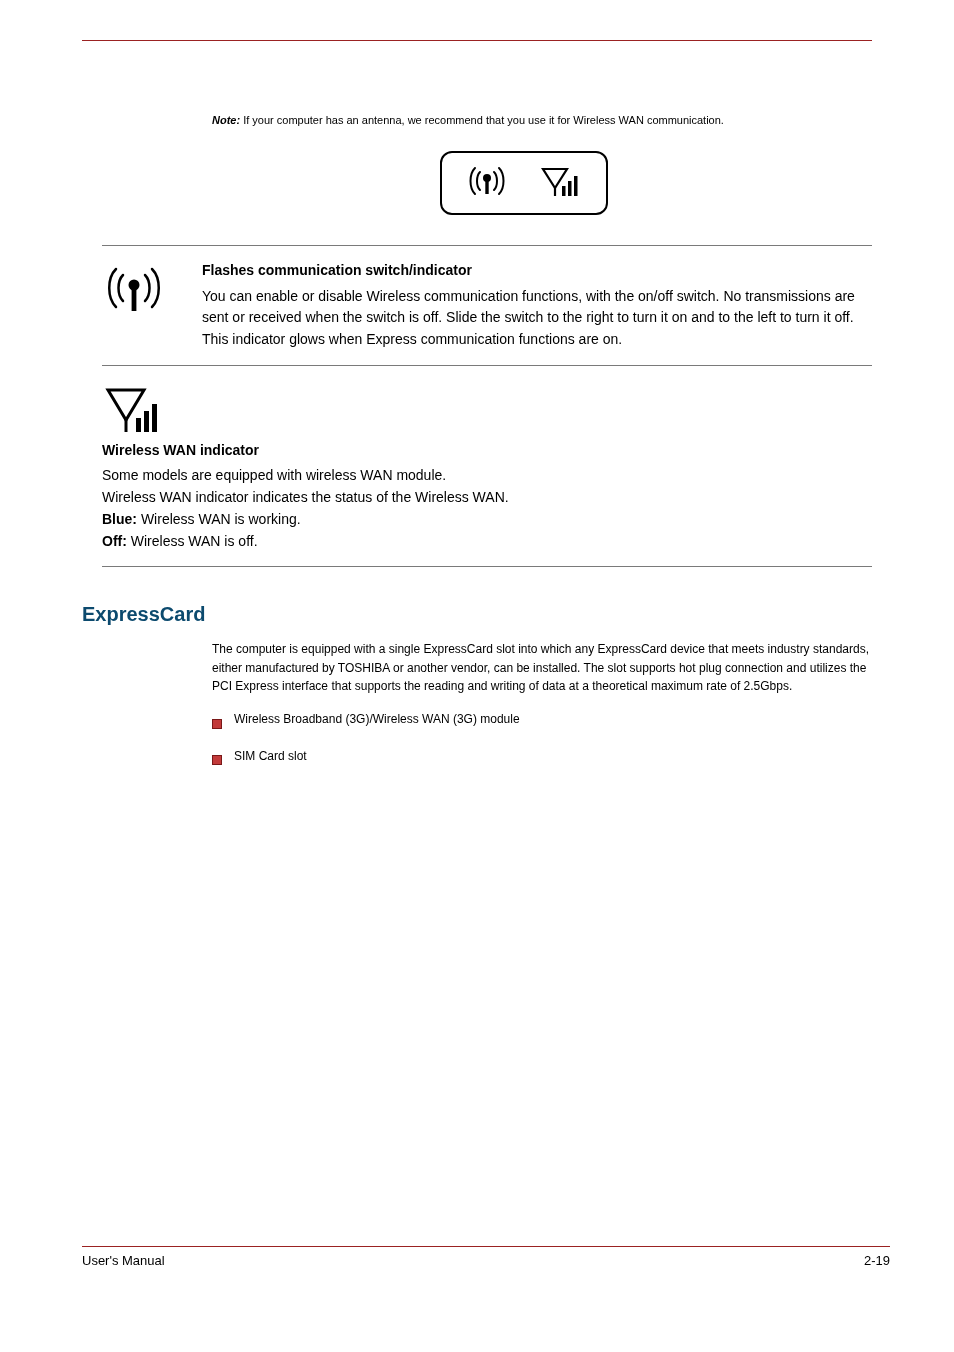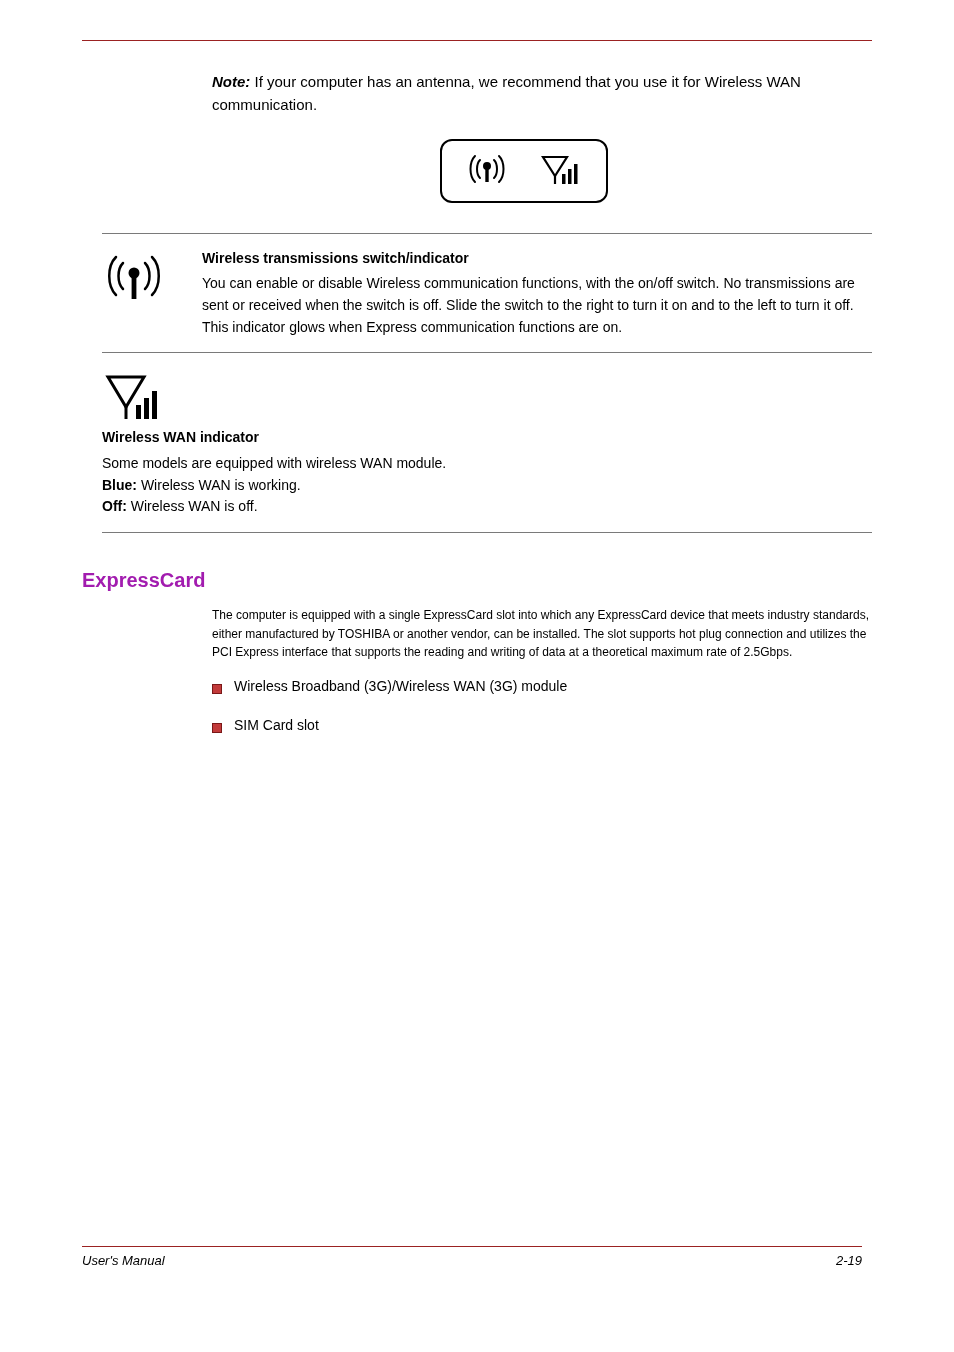--- a/index.html
+++ b/index.html
@@ -14,22 +14,22 @@
   .page {
     padding: 0 82px;
   }
   .hr {
     border: none;
     border-top: 1px solid #9b2222;
     margin-top: 40px;
   }
   .after-icon-block {
     margin-left: 130px;
-    margin-top: 29px;
-    font-size: 15px;
+    margin-top: 71px;
+    font-size: 11px;
     line-height: 1.55;
   }
   .note-label {
     font-weight: bold;
     font-style: italic;
   }
   .icon-box {
     border: 2px solid #000;
     border-radius: 12px;
     width: 168px;
@@ -69,56 +69,55 @@
   }
   .tcell-title {
     font-weight: bold;
     margin-bottom: 4px;
   }
   .tcell-desc {
   }
   .sec-title {
     font-size: 20px;
     font-weight: bold;
-    color: #a21caf;
+    color: #0c4a6e;
     margin-top: 36px;
     margin-left: 0;
   }
   .para {
     font-size: 12px;
     line-height: 1.55;
     margin-top: 14px;
     margin-left: 130px;
   }
   .bullet-list {
     margin-top: 14px;
     margin-left: 130px;
   }
   .bullet-item {
     display: flex;
-    align-items: center;
-    font-size: 14px;
+    align-items: flex-end;
+    font-size: 12px;
     line-height: 1.55;
     margin-bottom: 18px;
   }
   .bullet-square {
     width: 10px;
     height: 10px;
     border: 1px solid #7a1818;
     background: #c23a3a;
     flex: 0 0 10px;
     margin-top: 4px;
     margin-right: 12px;
   }
   .footer {
     position: absolute;
     bottom: 84px;
     left: 82px;
-    right: 92px;
-    font-style: italic;
+    right: 64px;
   }
   .footer-hr {
     border: none;
     border-top: 1px solid #9b2222;
   }
   .footer-row {
     display: flex;
     justify-content: space-between;
     font-size: 13px;
     margin-top: 6px;
@@ -169,40 +168,41 @@
               <path d="M19 11 C13 17, 13 31, 19 37"></path>
               <path d="M48 5 C57 14, 57 34, 48 43"></path>
               <path d="M41 11 C47 17, 47 31, 41 37"></path>
             </g>
             <circle cx="30" cy="21" r="5.5" fill="#000"></circle>
             <rect x="27.6" y="21" width="4.8" height="26" fill="#000"></rect>
           </svg>
         </span>
       </div>
       <div class="tcell-body">
-        <div class="tcell-title">Wireless transmissions switch/indicator</div>
+        <div class="tcell-title">Flashes communication switch/indicator</div>
         <div class="tcell-desc">You can enable or disable Wireless communication functions, with the on/off switch. No transmissions are sent or received when the switch is off. Slide the switch to the right to turn it on and to the left to turn it off. This indicator glows when Express communication functions are on.</div>
       </div>
     </div>
 
     <div class="trow last-border">
       <div class="tcell-icon">
         <span>
           <svg width="60" height="52" viewBox="0 0 60 52">
             <polygon points="4,6 40,6 22,36" fill="none" stroke="#000" stroke-width="3"></polygon>
             <line x1="22" y1="33" x2="22" y2="48" stroke="#000" stroke-width="3"></line>
             <rect x="32" y="34" width="5" height="14" fill="#000"></rect>
             <rect x="40" y="27" width="5" height="21" fill="#000"></rect>
             <rect x="48" y="20" width="5" height="28" fill="#000"></rect>
           </svg>
         </span>
       </div>
       <div class="tcell-body">
         <div class="tcell-title">Wireless WAN indicator</div>
         <div class="tcell-desc">Some models are equipped with wireless WAN module.</div>
+        <div class="tcell-desc">Wireless WAN indicator indicates the status of the Wireless WAN.</div>
         <div class="tcell-desc"><b>Blue:</b><span> Wireless WAN is working.</span></div>
         <div class="tcell-desc"><b>Off:</b><span> Wireless WAN is off.</span></div>
       </div>
     </div>
   </div>
 
   <h2 class="sec-title">ExpressCard</h2>
   <div class="para">The computer is equipped with a single ExpressCard slot into which any ExpressCard device that meets industry standards, either manufactured by TOSHIBA or another vendor, can be installed. The slot supports hot plug connection and utilizes the PCI Express interface that supports the reading and writing of data at a theoretical maximum rate of 2.5Gbps.</div>
 
   <div class="bullet-list">

